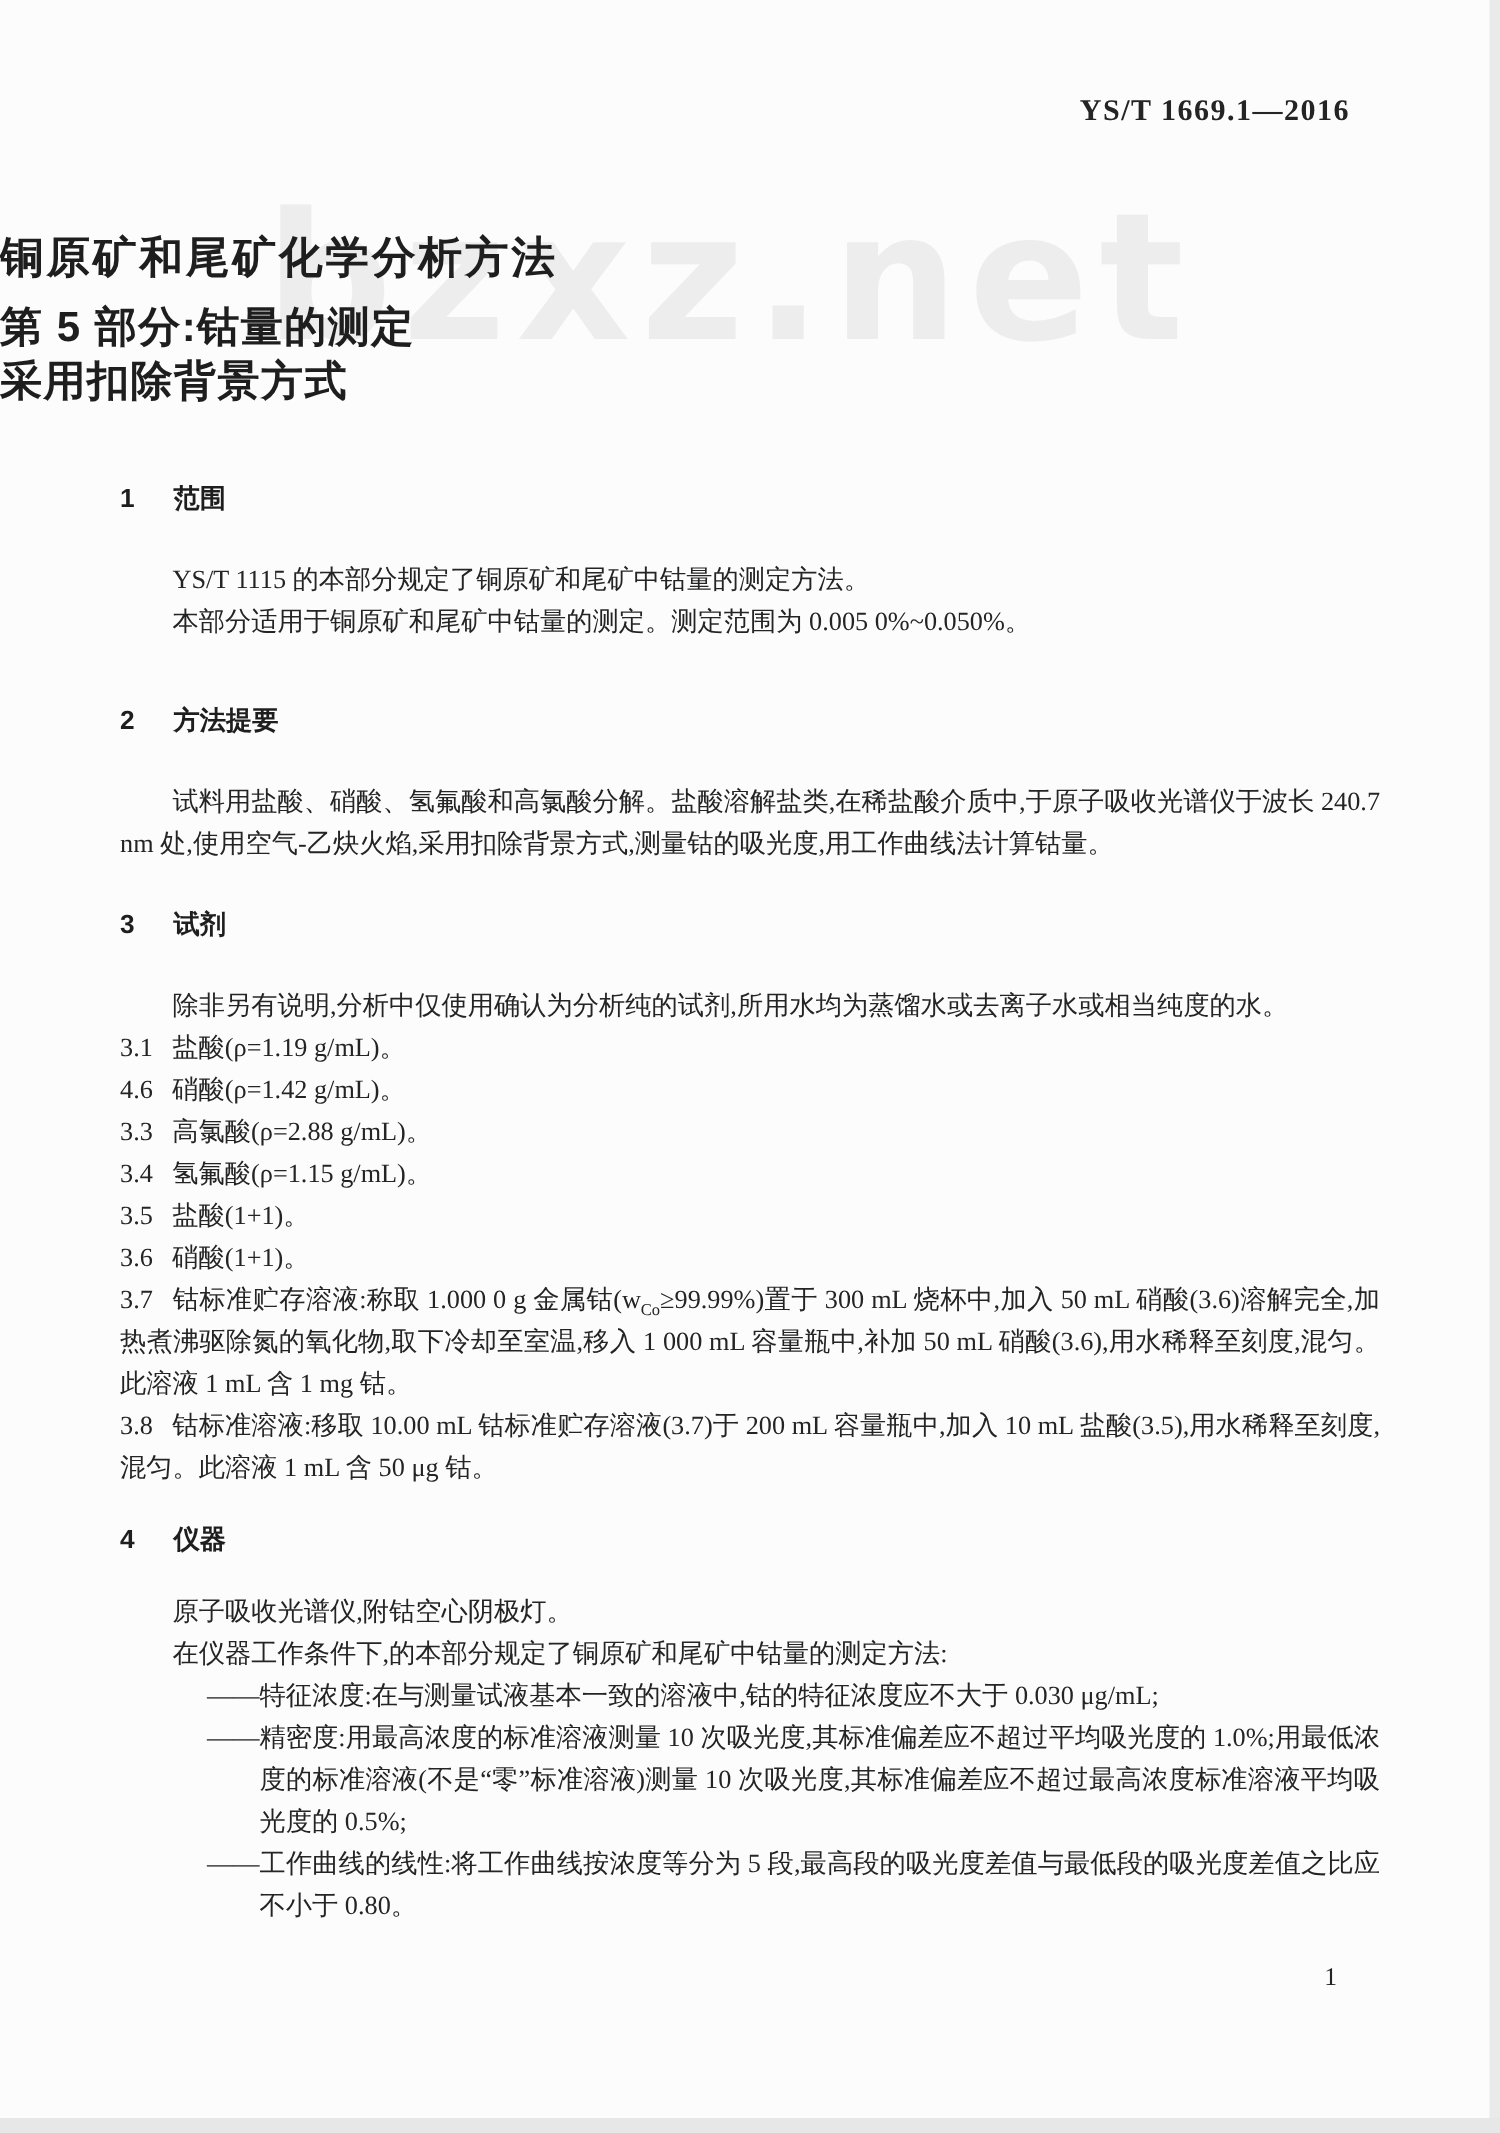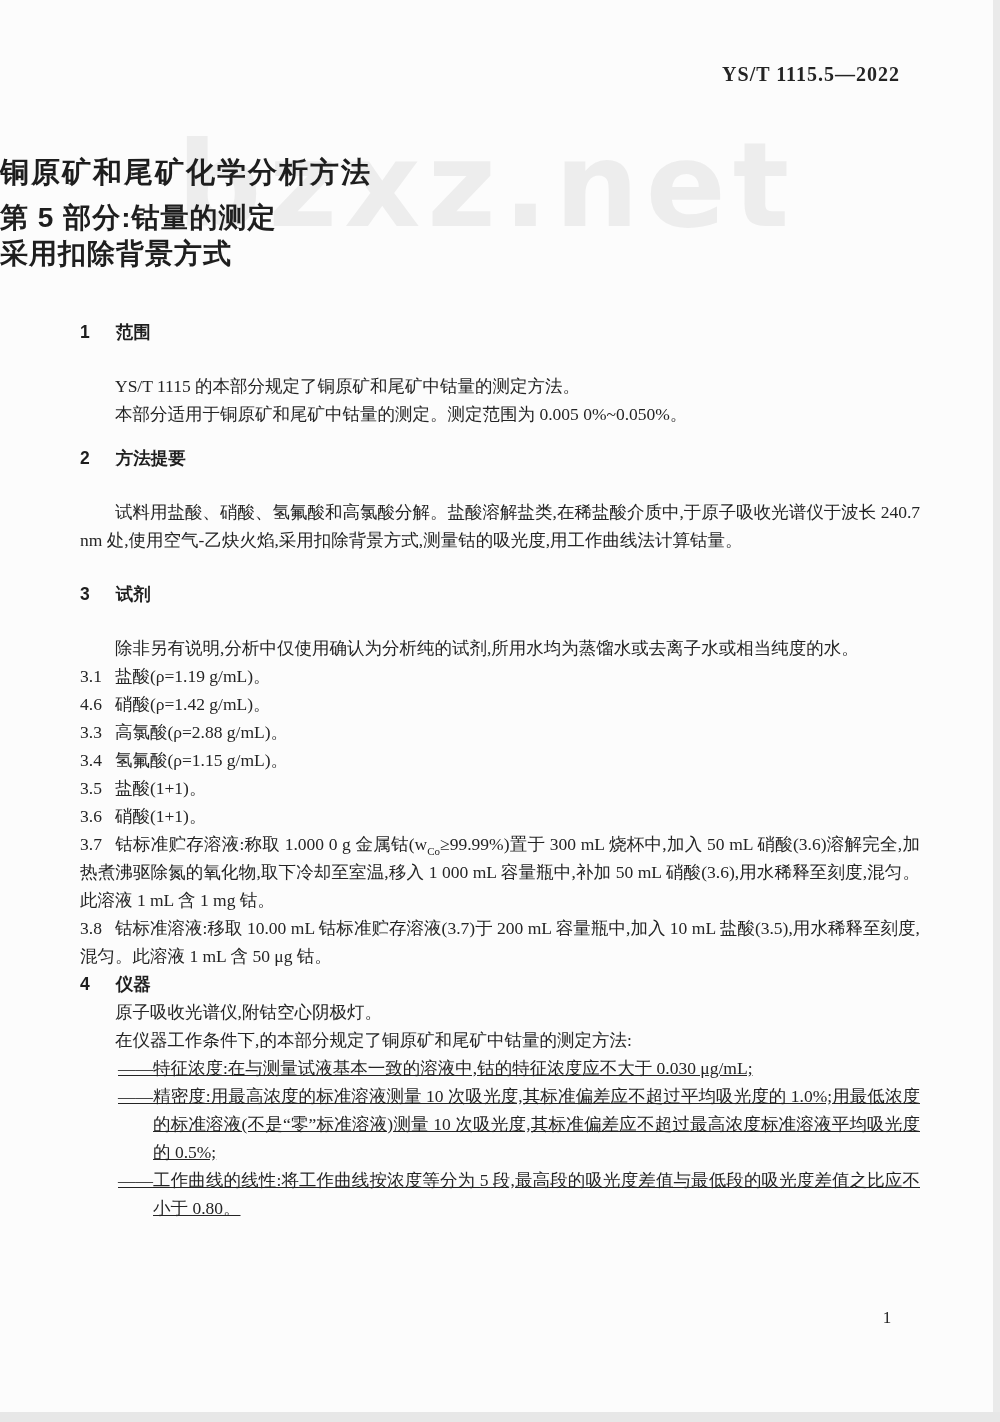--- a/index.html
+++ b/index.html
@@ -37,37 +37,37 @@
     font-size:17.5px; line-height:28px; text-align:justify;
   }
   .heading {
     font-family:"Liberation Sans","DejaVu Sans",sans-serif;
     font-weight:bold; text-align:left; color:#1e1e1e; font-size:17.5px;
   }
   .heading .hnum { margin-right:26px; }
   .item .inum  { margin-right:13px; }
   .indent { text-indent:35px; }
   .mt13 { margin-top:0; }
-  .mt20 { }
+  .mt20 { margin-top:20px; }
   .mt26 { margin-top:26px; }
-  .mt31 { margin-top:16px; }
-  .bullet { margin-left:38px; padding-left:35px; text-indent:-35px;text-decoration:underline; }
+  .mt31 { margin-top:38px; }
+  .bullet { margin-left:58px; padding-left:35px; text-indent:-35px; }
   sub { font-size:11px; line-height:0; }
   .page-num { position:absolute; top:1308px; left:872px; width:30px; text-align:center; font-size:17px; z-index:1; }
 </style>
 </head>
 <body>
 
 <div class="page">
 
   <div class="watermark">bzxz.net</div>
   <div class="edge-right"></div>
   <div class="edge-bottom"></div>
 
-  <div class="std-code">YS/T 1115.5—2022</div>
+  <div class="std-code">YS/T 1669.1—2016</div>
 
   <div class="title-block">
     <div class="title-l1">铜原矿和尾矿化学分析方法</div>
     <div class="title-l2">第 5 部分:钴量的测定</div>
     <div class="title-l3">采用扣除背景方式</div>
   </div>
 
   <div class="doc-body">
 
     <p class="heading mt13"><span class="hnum">1</span><span>范围</span></p>

